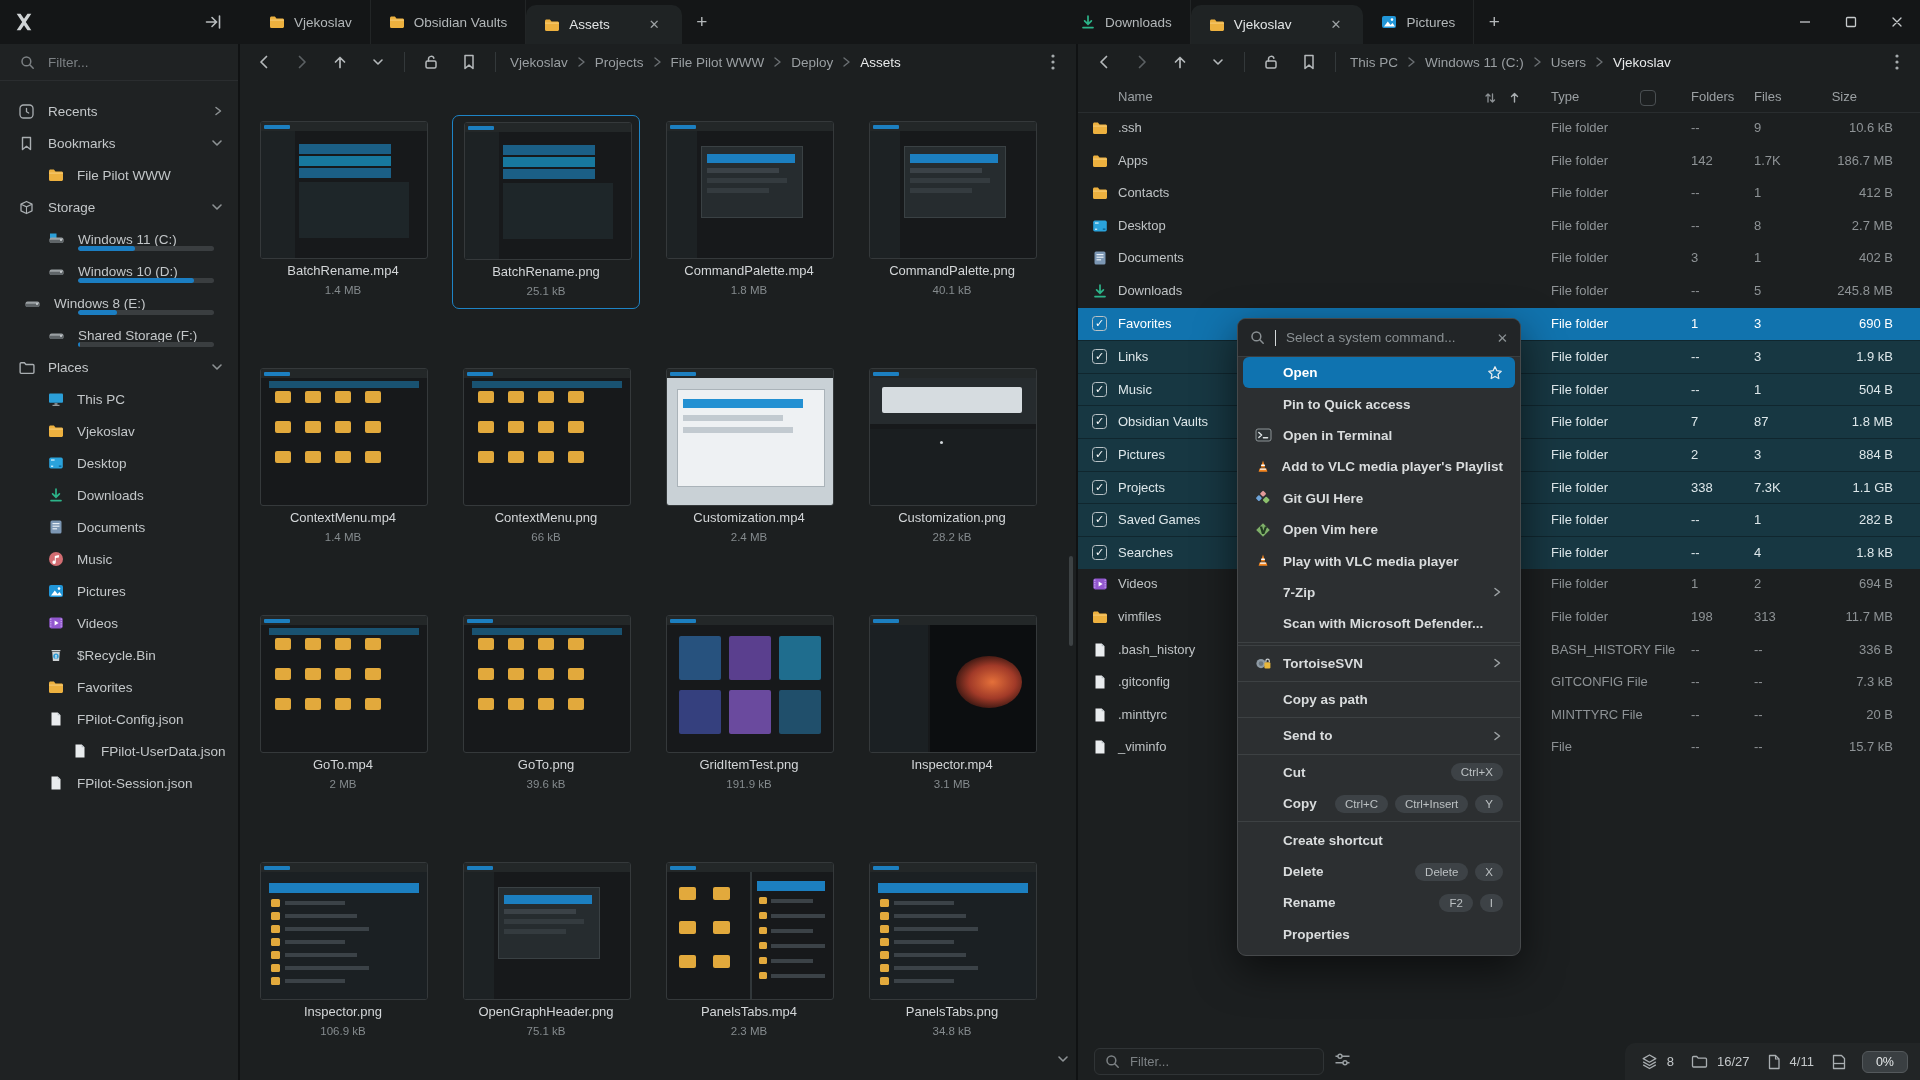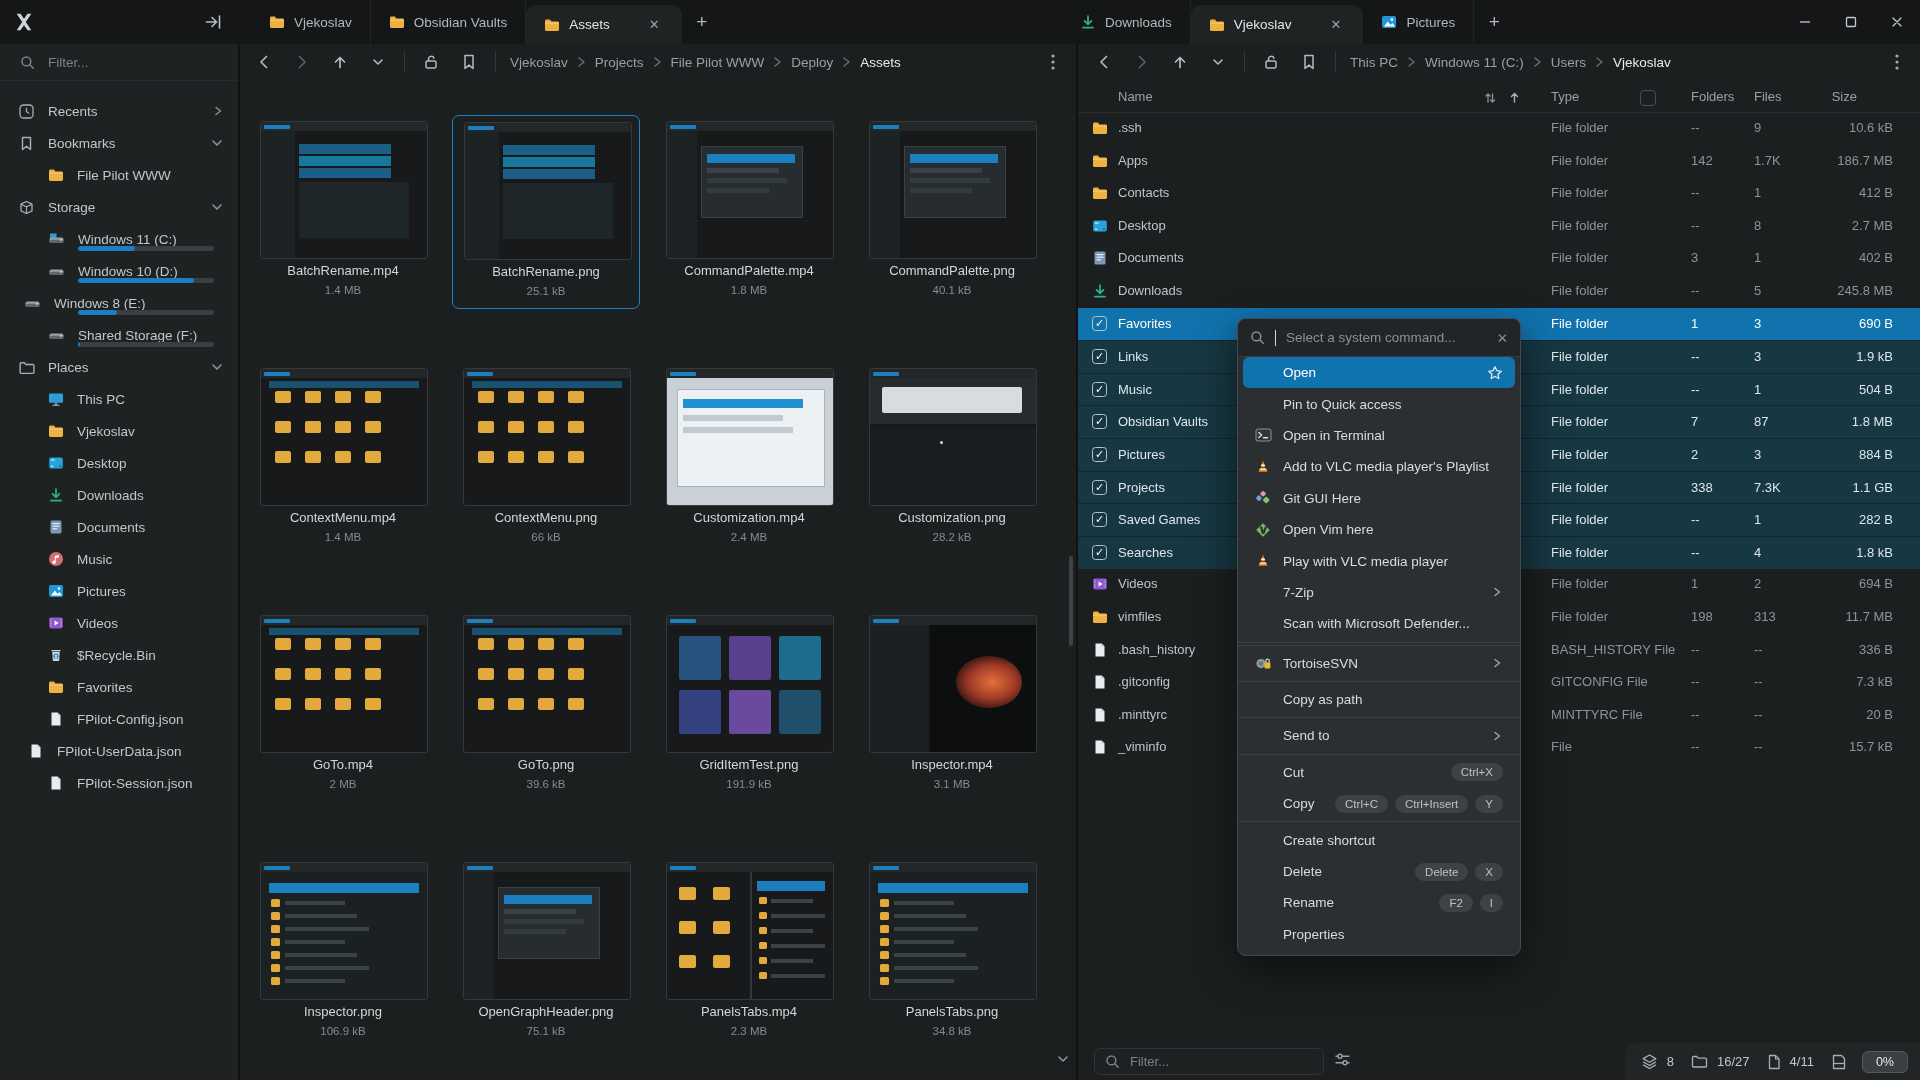--- a/index.html
+++ b/index.html
@@ -81,21 +81,21 @@
   
   #ctx{position:absolute;left:1237px;top:318px;width:284px;background:#2c2f31;border:1px solid #46494b;
        border-radius:9px;box-shadow:0 14px 40px rgba(0,0,0,.55);z-index:50;padding-bottom:5px;box-sizing:border-box;}
   #ctx-search{height:37px;background:#222527;border-bottom:1px solid #3a3e40;border-radius:8px 8px 0 0;
               display:flex;align-items:center;gap:10px;padding:0 12px;font-size:13.5px;color:#8a9093;}
   #ctx-search .caret{width:1px;height:16px;background:#d4d8da;}
   #ctx-search .ph{flex:1;}
   .mi{position:relative;height:31.4px;display:flex;align-items:center;font-size:13.5px;color:#d9dcdd;
       padding:0 12px;margin:0 5px;border-radius:6px;}
   .mi .mico{width:28px;display:flex;justify-content:flex-start;}
-  .mi .mlabel{flex:1;white-space:nowrap;}
+  .mi .mlabel{flex:1;white-space:nowrap;font-weight:bold;}
   .mi.hl{background:#0f73b0;color:#fff;}
   .mi .msub{color:#9ea3a5;}
   .msep{height:1px;background:#3d4143;margin:2px 0;}
   .pill{background:#3d4246;border-radius:11px;padding:3px 10px;font-size:11.5px;color:#bcc1c3;margin-left:7px;}
   .mi.hl .star{color:#fff;}
 
   
   #rp-bottom{position:absolute;left:0;top:999px;width:842px;height:37px;}
   #rp-filter{position:absolute;left:16px;top:5px;width:230px;height:27px;border:1px solid #303436;
              background:#1e2122;border-radius:6px;display:flex;align-items:center;gap:10px;
@@ -465,21 +465,21 @@
         </div>
         <div class="sb-item" style="top: 659px; padding-left: 48px;">
           <span style="display: flex;">
             <svg width="16" height="16" viewBox="0 0 16 16" xmlns="http://www.w3.org/2000/svg">
               <path d="M3.5 1.5h6.2l2.8 2.8v10.2H3.5z" fill="#e9ecee"></path>
               <path d="M9.7 1.5v2.8h2.8z" fill="#b6bdc2"></path>
             </svg>
           </span>
           <span>FPilot-Config.json</span>
         </div>
-        <div class="sb-item" style="top: 691px; padding-left: 28px; text-align: right;">
+        <div class="sb-item" style="top: 691px; padding-left: 72px; text-align: right;">
           <span style="display: flex;">
             <svg width="16" height="16" viewBox="0 0 16 16" xmlns="http://www.w3.org/2000/svg">
               <path d="M3.5 1.5h6.2l2.8 2.8v10.2H3.5z" fill="#e9ecee"></path>
               <path d="M9.7 1.5v2.8h2.8z" fill="#b6bdc2"></path>
             </svg>
           </span>
           <span>FPilot-UserData.json</span>
         </div>
         <div class="sb-item" style="top: 723px; padding-left: 48px;">
           <span style="display: flex;">

